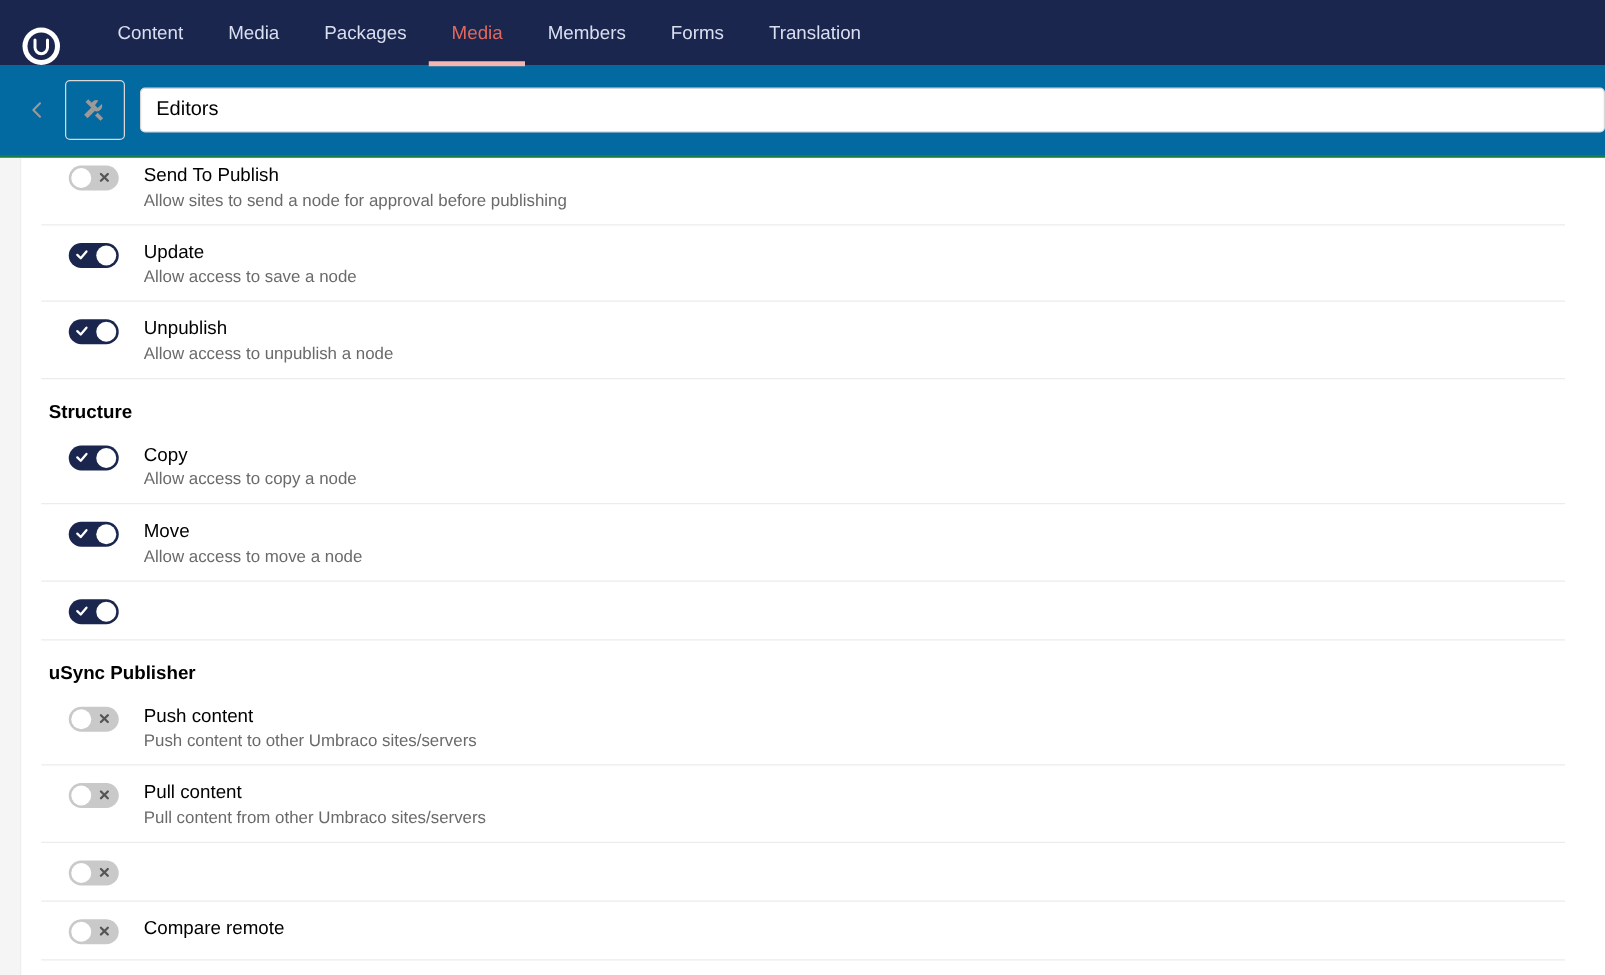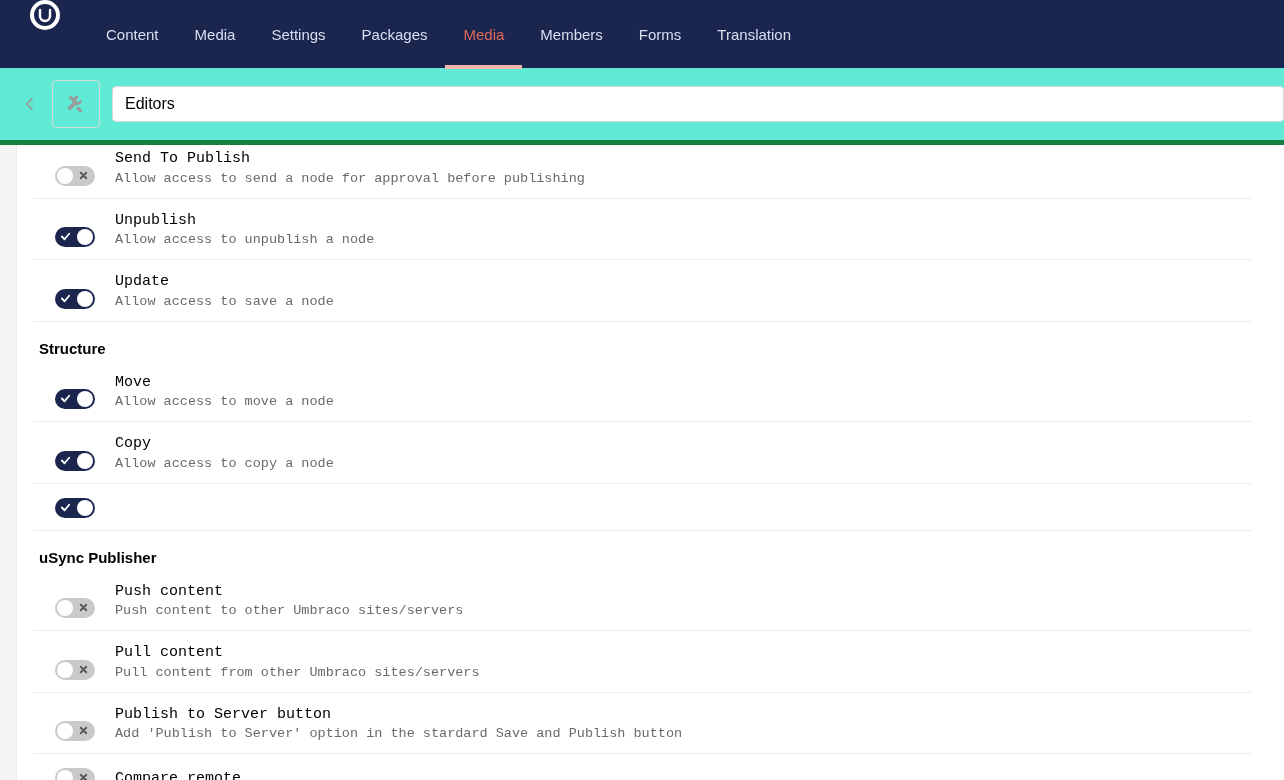--- a/index.html
+++ b/index.html
@@ -11,42 +11,42 @@
     --muted:#6a6a6a;
     --border:#d8d8d8;
     --off:#c9c9c9;
     --page-bg:#f5f5f5;
   }
   *{box-sizing:border-box;}
   html,body{margin:0;padding:0;font-family:"Segoe UI","Helvetica Neue",Arial,sans-serif;color:var(--text);background:var(--page-bg);}
   body{width:1284px;height:780px;overflow:hidden;}
 
   
-  .topnav{background:var(--navy);height:68px;display:flex;align-items:flex-start;padding:0 18px 0 30px;}
+  .topnav{background:var(--navy);height:52px;display:flex;align-items:flex-end;padding:0 18px 0 18px;}
   .logo{width:30px;height:30px;border-radius:50%;background:#fff;display:flex;align-items:center;justify-content:center;margin-right:28px;}
   .logo svg{width:24px;height:24px;}
   .nav-items{display:flex;align-items:stretch;height:100%;}
   .nav-item{display:flex;align-items:center;padding:0 18px;color:#dadff0;font-size:15px;cursor:pointer;position:relative;}
   .nav-item.active{color:var(--orange);}
   .nav-item.active::after{content:"";position:absolute;left:0;right:0;bottom:-1px;height:4px;background:var(--pink);}
 
   
-  .editor-bar{background:#5eead4;display:flex;align-items:center;padding:12px 0 12px 16px;border-bottom:5px solid #15803d;}
+  .editor-bar{background:#0369a1;display:flex;align-items:center;padding:12px 0 12px 16px;border-bottom:2px solid #15803d;}
   .back-arrow{width:28px;height:28px;display:flex;align-items:center;justify-content:center;margin-right:8px;cursor:pointer;color:#9a9a9a;}
   .tool-icon-btn{width:48px;height:48px;border:1px solid var(--border);border-radius:4px;display:flex;align-items:center;justify-content:center;margin-right:12px;cursor:pointer;color:#9a9a9a;}
   .tool-icon-btn svg{width:26px;height:26px;}
   .title-input{flex:1;height:36px;border:1px solid var(--border);border-radius:4px;padding:0 12px;font-size:16px;outline:none;margin-right:0;}
 
   
   .panel-outer{padding:0 0 0 16px;height:calc(780px - 52px - 72px);overflow-y:auto;}
   .panel{background:#fff;min-height:100%;padding:0 0 40px 0;border-left:1px solid #eee;}
 
   .section-title{font-weight:700;font-size:15px;padding:18px 12px 4px 22px;color:#000;}
 
-  .perm-row{display:flex;align-items:flex-end;padding:12px 0 12px 22px;border-bottom:1px solid #ececec;margin:0 32px 0 16px;font-family:Liberation Mono, monospace;}
+  .perm-row{display:flex;align-items:flex-start;padding:12px 0 12px 22px;border-bottom:1px solid #ececec;margin:0 32px 0 16px;}
   .perm-row:first-child{padding-top:4px;}
   .toggle{width:40px;height:20px;border-radius:999px;position:relative;flex:0 0 40px;margin-right:20px;margin-top:2px;cursor:pointer;}
   .toggle .knob{position:absolute;top:2px;width:16px;height:16px;border-radius:50%;background:#fff;display:flex;align-items:center;justify-content:center;}
   .toggle.on{background:var(--navy);}
   .toggle.on .knob{right:2px;}
   .toggle.on .check{display:block;color:#fff;position:absolute;left:5px;top:4px;}
   .toggle.off{background:var(--off);}
   .toggle.off .knob{left:2px;}
   .toggle.off .x{display:block;position:absolute;right:6px;top:4px;color:#555;}
   .toggle .check,.toggle .x{display:none;font-size:11px;line-height:11px;}
@@ -66,21 +66,20 @@
 <div class="topnav">
   <div class="logo">
     <svg viewBox="0 0 24 24">
       <circle cx="12" cy="12" r="11" fill="#1b264f"></circle>
       <path d="M7 7 v6 a5 5 0 0 0 10 0 v-6" stroke="#fff" stroke-width="2.4" fill="none" stroke-linecap="round"></path>
     </svg>
   </div>
   <div class="nav-items" id="nav-items">
       <div class="nav-item">Content</div>
       <div class="nav-item">Media</div>
-      <div class="nav-item">Settings</div>
       <div class="nav-item">Packages</div>
       <div class="nav-item active">Media</div>
       <div class="nav-item">Members</div>
       <div class="nav-item">Forms</div>
       <div class="nav-item">Translation</div>
     </div>
 </div>
 
 <div class="editor-bar">
   <div class="back-arrow">
@@ -102,80 +101,80 @@
   <div class="panel" id="perm-panel">
       <div class="perm-row">
         <div class="toggle off">
           <span class="x"><svg viewBox="0 0 12 12">
               <path d="M3 3 L9 9 M9 3 L3 9" stroke="#555" stroke-width="2" fill="none" stroke-linecap="round"></path>
             </svg></span>
           <span class="knob"></span>
         </div>
         <div class="perm-text">
           <div class="perm-label">Send To Publish</div>
-          <div class="perm-desc">Allow access to send a node for approval before publishing</div>
+          <div class="perm-desc">Allow sites to send a node for approval before publishing</div>
+        </div>
+      </div>
+      <div class="perm-row">
+        <div class="toggle on">
+          <span class="check"><svg viewBox="0 0 12 12">
+              <path d="M2 6 L5 9 L10 3" stroke="#fff" stroke-width="2" fill="none" stroke-linecap="round" stroke-linejoin="round"></path>
+            </svg></span>
+          <span class="knob"></span>
+        </div>
+        <div class="perm-text">
+          <div class="perm-label">Update</div>
+          <div class="perm-desc">Allow access to save a node</div>
         </div>
       </div>
       <div class="perm-row">
         <div class="toggle on">
           <span class="check"><svg viewBox="0 0 12 12">
               <path d="M2 6 L5 9 L10 3" stroke="#fff" stroke-width="2" fill="none" stroke-linecap="round" stroke-linejoin="round"></path>
             </svg></span>
           <span class="knob"></span>
         </div>
         <div class="perm-text">
           <div class="perm-label">Unpublish</div>
           <div class="perm-desc">Allow access to unpublish a node</div>
         </div>
       </div>
-      <div class="perm-row">
-        <div class="toggle on">
-          <span class="check"><svg viewBox="0 0 12 12">
-              <path d="M2 6 L5 9 L10 3" stroke="#fff" stroke-width="2" fill="none" stroke-linecap="round" stroke-linejoin="round"></path>
-            </svg></span>
-          <span class="knob"></span>
-        </div>
-        <div class="perm-text">
-          <div class="perm-label">Update</div>
-          <div class="perm-desc">Allow access to save a node</div>
-        </div>
-      </div>
       <div class="section-title">Structure</div>
+      <div class="perm-row">
+        <div class="toggle on">
+          <span class="check"><svg viewBox="0 0 12 12">
+              <path d="M2 6 L5 9 L10 3" stroke="#fff" stroke-width="2" fill="none" stroke-linecap="round" stroke-linejoin="round"></path>
+            </svg></span>
+          <span class="knob"></span>
+        </div>
+        <div class="perm-text">
+          <div class="perm-label">Copy</div>
+          <div class="perm-desc">Allow access to copy a node</div>
+        </div>
+      </div>
       <div class="perm-row">
         <div class="toggle on">
           <span class="check"><svg viewBox="0 0 12 12">
               <path d="M2 6 L5 9 L10 3" stroke="#fff" stroke-width="2" fill="none" stroke-linecap="round" stroke-linejoin="round"></path>
             </svg></span>
           <span class="knob"></span>
         </div>
         <div class="perm-text">
           <div class="perm-label">Move</div>
           <div class="perm-desc">Allow access to move a node</div>
         </div>
       </div>
       <div class="perm-row">
         <div class="toggle on">
           <span class="check"><svg viewBox="0 0 12 12">
               <path d="M2 6 L5 9 L10 3" stroke="#fff" stroke-width="2" fill="none" stroke-linecap="round" stroke-linejoin="round"></path>
             </svg></span>
           <span class="knob"></span>
         </div>
         <div class="perm-text">
-          <div class="perm-label">Copy</div>
-          <div class="perm-desc">Allow access to copy a node</div>
-        </div>
-      </div>
-      <div class="perm-row">
-        <div class="toggle on">
-          <span class="check"><svg viewBox="0 0 12 12">
-              <path d="M2 6 L5 9 L10 3" stroke="#fff" stroke-width="2" fill="none" stroke-linecap="round" stroke-linejoin="round"></path>
-            </svg></span>
-          <span class="knob"></span>
-        </div>
-        <div class="perm-text">
         </div>
       </div>
       <div class="section-title">uSync Publisher</div>
       <div class="perm-row">
         <div class="toggle off">
           <span class="x"><svg viewBox="0 0 12 12">
               <path d="M3 3 L9 9 M9 3 L3 9" stroke="#555" stroke-width="2" fill="none" stroke-linecap="round"></path>
             </svg></span>
           <span class="knob"></span>
         </div>
@@ -196,24 +195,20 @@
           <div class="perm-desc">Pull content from other Umbraco sites/servers</div>
         </div>
       </div>
       <div class="perm-row">
         <div class="toggle off">
           <span class="x"><svg viewBox="0 0 12 12">
               <path d="M3 3 L9 9 M9 3 L3 9" stroke="#555" stroke-width="2" fill="none" stroke-linecap="round"></path>
             </svg></span>
           <span class="knob"></span>
         </div>
-        <div class="perm-text">
-          <div class="perm-label">Publish to Server button</div>
-          <div class="perm-desc">Add 'Publish to Server' option in the stardard Save and Publish button</div>
-        </div>
       </div>
       <div class="perm-row">
         <div class="toggle off">
           <span class="x"><svg viewBox="0 0 12 12">
               <path d="M3 3 L9 9 M9 3 L3 9" stroke="#555" stroke-width="2" fill="none" stroke-linecap="round"></path>
             </svg></span>
           <span class="knob"></span>
         </div>
         <div class="perm-text">
           <div class="perm-label">Compare remote</div>

